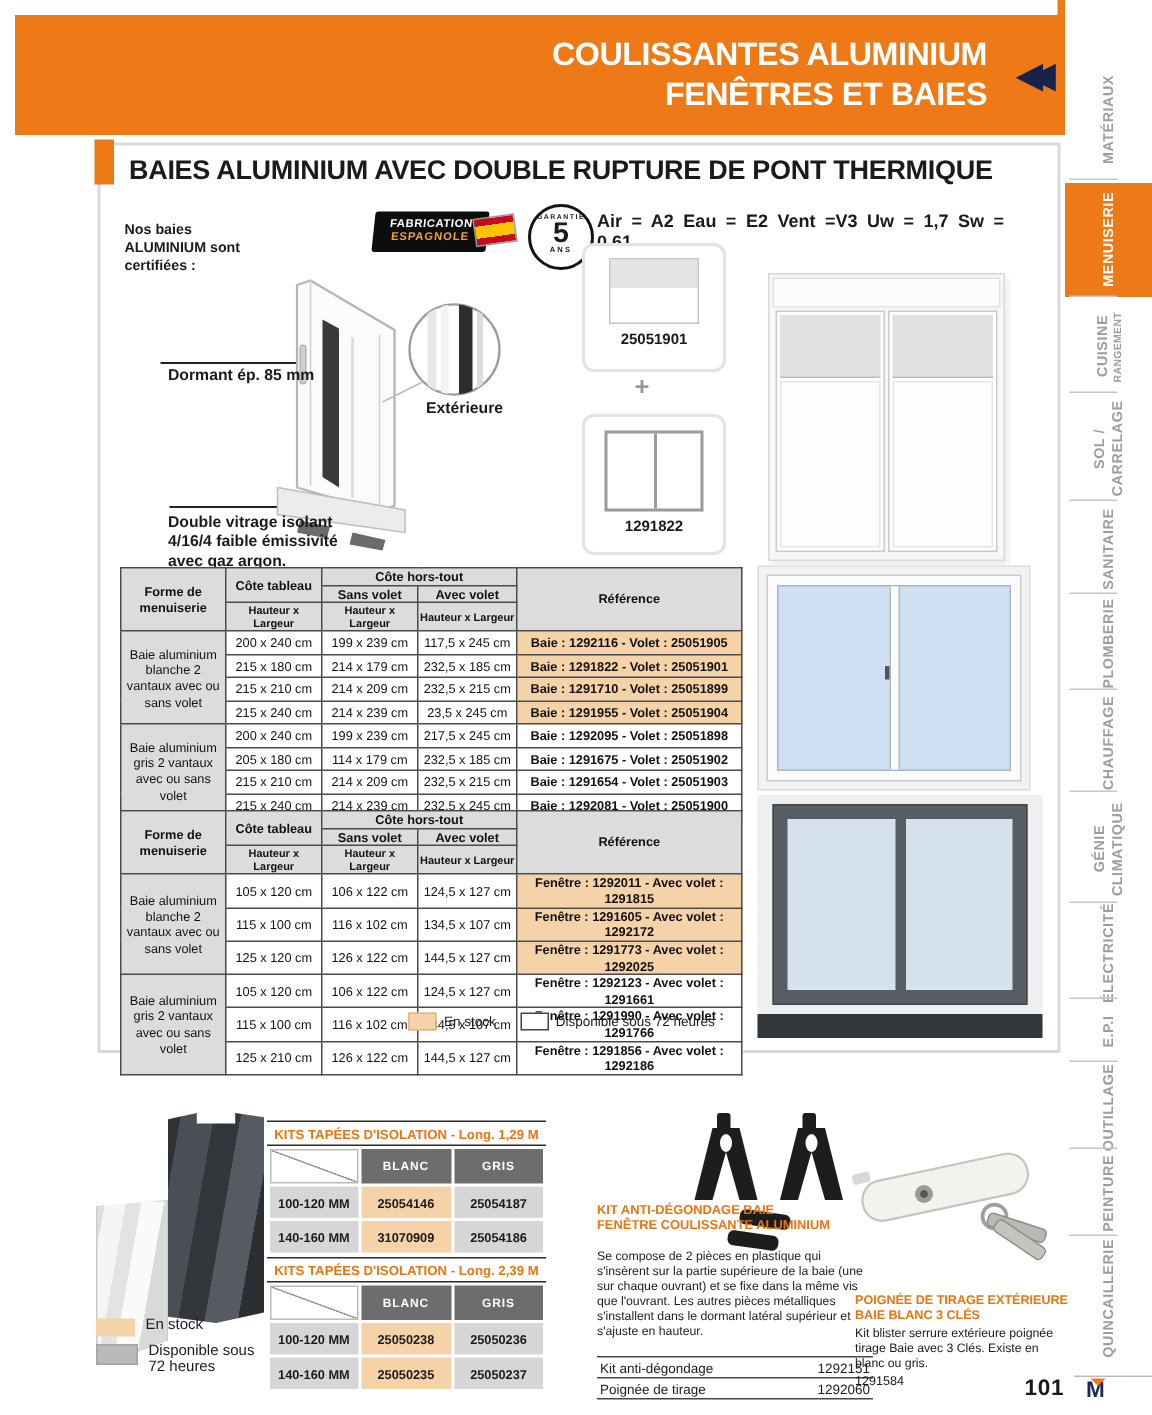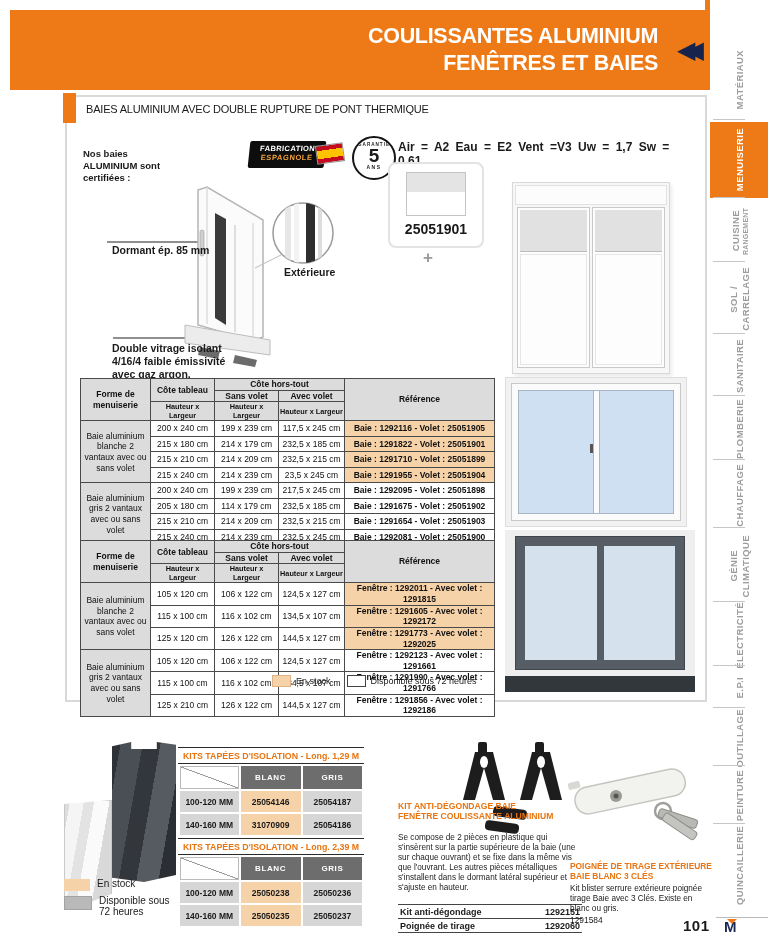--- a/index.html
+++ b/index.html
@@ -21,21 +21,21 @@
   .stab .vt{writing-mode:vertical-rl;transform:rotate(180deg);font-weight:700;color:#9d9d9d;
     font-size:9.5px;letter-spacing:0.4px;white-space:nowrap;}
   .stab .vt.sub{font-size:7px;letter-spacing:0.2px;}
   .stab.lined:before{content:'';position:absolute;top:-3px;left:3px;width:32px;height:1px;background:#c6c6c6;}
   .stab.active{background:#ee7a17;}
   .stab.active .vt{color:#fff;}
 
   
   .panel{position:absolute;left:65px;top:95px;width:638px;height:603px;border:2px solid #d9d9d9;background:#fff;}
   .title-marker{position:absolute;left:63px;top:93px;width:13px;height:30px;background:#ee7a17;z-index:3;}
-  .sec-title{position:absolute;left:86px;top:103px;font-size:11px;font-weight:400;letter-spacing:-0.2px;}
+  .sec-title{position:absolute;left:86px;top:103px;font-size:18px;font-weight:700;letter-spacing:-0.2px;}
 
   .cert-intro{position:absolute;left:83px;top:148px;width:96px;font-size:9.5px;font-weight:700;line-height:12px;}
   .cekal{position:absolute;left:168px;top:136px;width:70px;height:48px;border:1px solid #888;background:
     linear-gradient(28deg,transparent 46%,#c9c9c9 46.5%,#c9c9c9 47.5%,transparent 48%),
     linear-gradient(62deg,transparent 58%,#d2d2d2 58.5%,#d2d2d2 59.5%,transparent 60%),#fff;}
   .cekal .nm{position:absolute;left:0;right:0;top:16px;text-align:center;font-weight:700;font-style:italic;
     font-size:13.5px;letter-spacing:1px;}
   .cekal .strip{position:absolute;left:3px;right:3px;bottom:3px;height:8px;background:#5a5a5a;color:#fff;
     font-size:4.2px;text-align:center;line-height:8px;letter-spacing:0.4px;}
   .fab{position:absolute;left:249px;top:141px;width:76px;height:27px;background:#0d0d0d;transform:skewX(-6deg);
@@ -59,21 +59,21 @@
   .lbl-vitrage{left:112px;top:342px;width:135px;}
 
   
   .thumb{position:absolute;width:92px;border:2px solid #e3e3e3;border-radius:8px;background:#fff;text-align:center;}
   .thumb1{left:388px;top:162px;height:82px;}
   .thumb2{left:388px;top:276px;height:90px;}
   .t1draw{margin:8px auto 0;width:58px;height:42px;border:1px solid #c4c4c4;
     background:linear-gradient(#e4e4e4 0 46%,#fff 46% 100%);}
   .t2draw{margin:9px auto 0;width:62px;height:50px;border:2px solid #9b9b9b;position:relative;background:#fff;}
   .t2draw:before{content:'';position:absolute;left:50%;top:0;bottom:0;width:2px;background:#9b9b9b;}
-  .thumb .ref{font-size:14px;font-weight:700;margin-top:5px;}
+  .thumb .ref{font-size:10px;font-weight:700;margin-top:5px;}
   .plus{position:absolute;left:423px;top:248px;font-size:17px;font-weight:700;color:#9a9a9a;}
 
   
   .bay{position:absolute;left:512px;top:182px;width:156px;height:190px;border:1px solid #d8d8d8;background:#f7f7f7;
     box-shadow:2px 3px 4px rgba(0,0,0,0.08);}
   .bay .box{position:absolute;left:2px;top:2px;right:2px;height:18px;background:#fcfcfc;border:1px solid #e2e2e2;}
   .bay .sashes{position:absolute;left:4px;top:24px;right:4px;bottom:5px;display:flex;gap:2px;}
   .bay .sash{flex:1;border:1px solid #c9c9c9;background:#fdfdfd;position:relative;}
   .bay .sash .shut{position:absolute;left:2px;top:2px;right:2px;height:26%;background:#e1e1e1;border-bottom:1px solid #bdbdbd;}
   .bay .sash .inner{position:absolute;left:2px;top:calc(26% + 5px);right:2px;bottom:2px;border:1px solid #e6e6e6;}
@@ -131,21 +131,21 @@
   .kt-gris{background:#d6d6d6;font-weight:600;}
 
   .blegend{position:absolute;left:64px;top:878px;font-size:10px;}
   .blegend .it{display:flex;gap:7px;align-items:flex-start;margin-bottom:4px;}
   .blegend .sw{width:26px;height:12px;margin-top:1px;}
   .blegend .sw.orange{background:#f6d2a8;border:0;}
 
   .kad-img{position:absolute;left:455px;top:742px;}
   .kad-title{position:absolute;left:398px;top:801px;width:160px;color:#e87511;font-weight:800;font-size:8.6px;line-height:10px;}
   .kad-desc{position:absolute;left:398px;top:833px;width:184px;font-size:8.2px;line-height:10px;color:#1c1c1c;}
-  .kad-tbl{position:absolute;left:398px;top:904px;width:184px;font-size:9px;font-weight:700;}
+  .kad-tbl{position:absolute;left:398px;top:904px;width:184px;font-size:9px;font-weight:400;}
   .kad-tbl .row{display:flex;justify-content:space-between;border-bottom:1px solid #444;padding:1.5px 2px;}
   .kad-tbl .row:first-child{border-top:1px solid #444;}
 
   .hnd-img{position:absolute;left:566px;top:748px;}
   .poi-title{position:absolute;left:570px;top:862px;width:142px;color:#e87511;font-weight:800;font-size:8.4px;line-height:9.5px;}
   .poi-desc{position:absolute;left:570px;top:884px;width:140px;font-size:8.2px;line-height:10px;}
   .poi-ref{position:absolute;left:570px;top:915px;font-size:8.4px;font-weight:400;}
 
   .foot-line{position:absolute;left:716px;top:917px;width:52px;height:1px;background:#bbb;}
   .page-num{position:absolute;left:683px;top:917px;font-size:15px;font-weight:800;letter-spacing:0.5px;}
@@ -260,20 +260,24 @@
   </svg>
   <div class="lbl lbl-dormant">Dormant ép. 85 mm</div>
   <div class="lbl lbl-ext">Extérieure</div>
   <div class="lbl lbl-vitrage">Double vitrage isolant 4/16/4 faible émissivité avec gaz argon.</div>
 
   <div class="thumb thumb1">
     <div class="t1draw"></div>
     <div class="ref">25051901</div>
   </div>
   <div class="plus">+</div>
+  <div class="thumb thumb2">
+    <div class="t2draw"></div>
+    <div class="ref">1291822</div>
+  </div>
 
   <div class="bay">
     <div class="box"></div>
     <div class="sashes">
       <div class="sash">
           <div class="shut"></div>
           <div class="inner"></div>
         </div>
       <div class="sash">
           <div class="shut"></div>

